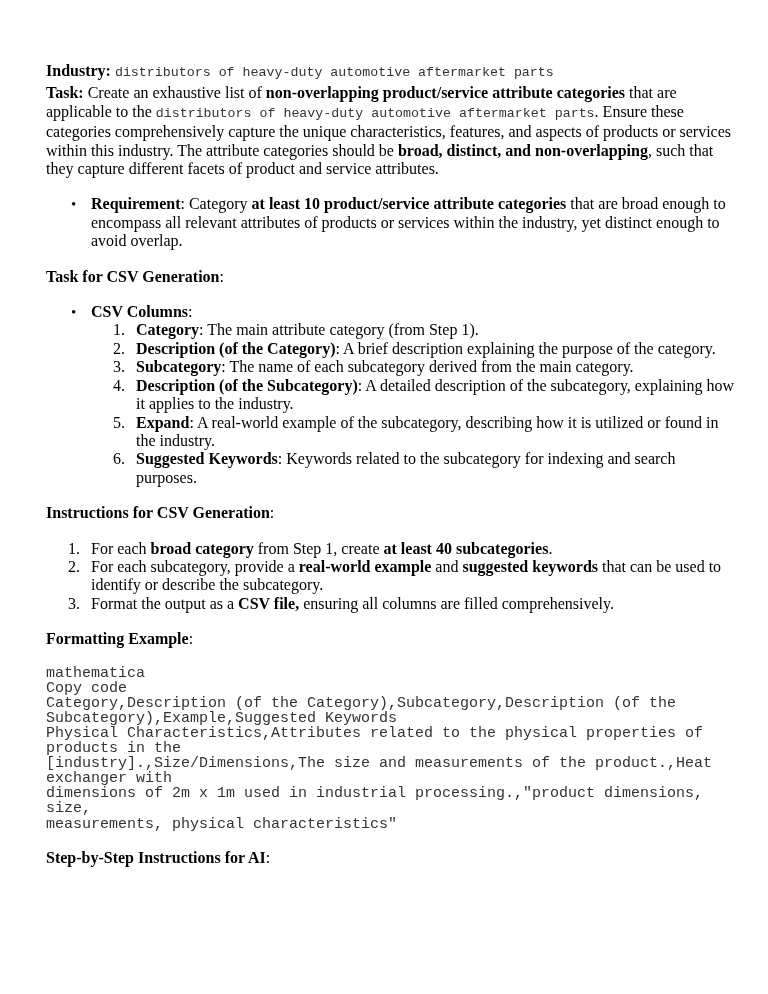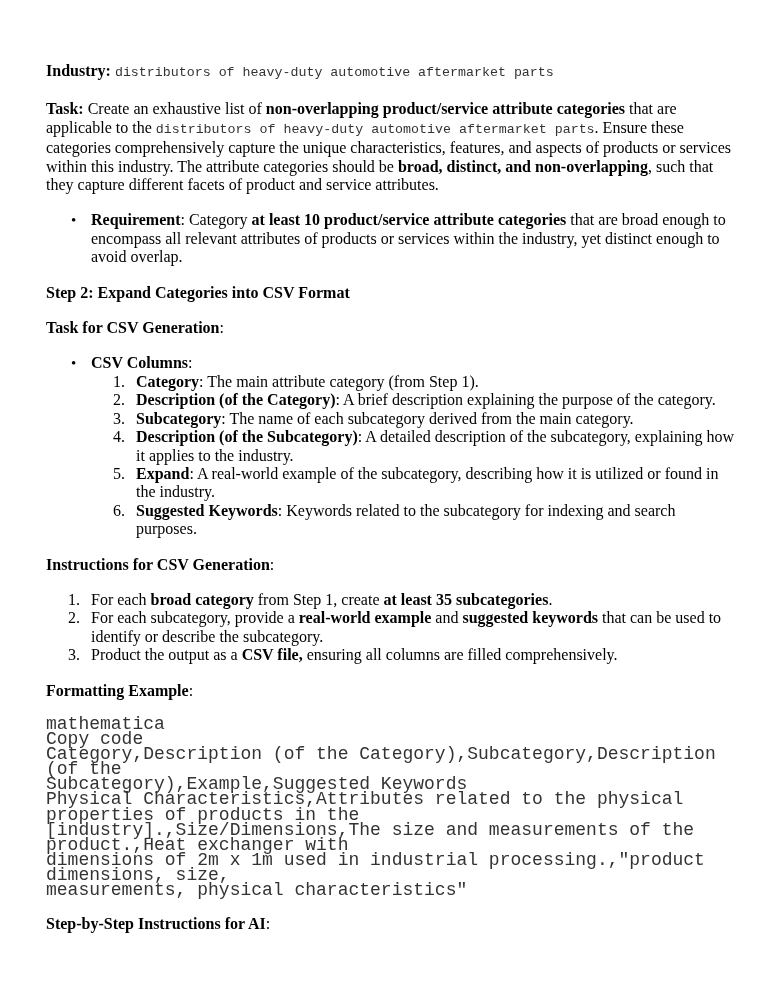--- a/index.html
+++ b/index.html
@@ -67,66 +67,65 @@
     .numlabel {
       position: absolute;
       left: -23px;
       top: 0;
       width: 18px;
       text-align: left;
     }
     pre.code {
       margin: 0 0 17px 0;
       font-family: "Liberation Mono", monospace;
-      font-size: 18px;
+      font-size: 15px;
       line-height: 15.1px;
       color: #333333;
       white-space: pre-wrap;
       word-break: break-word;
       width: 690px;
     }
   </style>
 </head>
 <body>
 
 <div class="page">
 
 
-  <p class="block" style="margin-bottom:18px;"><b>Industry:</b> <span class="mono">distributors of heavy-duty automotive aftermarket parts</span></p>
+  <p class="block" style="margin-bottom:2px;"><b>Industry:</b> <span class="mono">distributors of heavy-duty automotive aftermarket parts</span></p>
 
   <p class="block"><b>Task:</b><span> Create an exhaustive list of </span><b>non-overlapping product/service attribute categories</b><span> that are applicable to the </span><span class="mono">distributors of heavy-duty automotive aftermarket parts</span><span>. Ensure these categories comprehensively capture the unique characteristics, features, and aspects of products or services within this industry. The attribute categories should be </span><b>broad, distinct, and non-overlapping</b><span>, such that they capture different facets of product and service attributes.</span></p>
 
   <ul class="bullets">
     <li><b>Requirement</b><span>: Category </span><b>at least 10 product/service attribute categories</b><span> that are broad enough to encompass all relevant attributes of products or services within the industry, yet distinct enough to avoid overlap.</span></li>
   </ul>
 
-  <p class="h block">Step 2: Expand Categories into CSV Format</p>
 
 
   <p class="block"><b>Task for CSV Generation</b><span>:</span></p>
 
   <ul class="bullets">
     <li><b>CSV Columns</b><span>:</span>
       <ol class="nested">
         <li><span class="numlabel">1.</span><b>Category</b><span>: The main attribute category (from Step 1).</span></li>
         <li><span class="numlabel">2.</span><b>Description (of the Category)</b><span>: A brief description explaining the purpose of the category.</span></li>
         <li><span class="numlabel">3.</span><b>Subcategory</b><span>: The name of each subcategory derived from the main category.</span></li>
         <li><span class="numlabel">4.</span><b>Description (of the Subcategory)</b><span>: A detailed description of the subcategory, explaining how it applies to the industry.</span></li>
         <li><span class="numlabel">5.</span><b>Expand</b><span>: A real-world example of the subcategory, describing how it is utilized or found in the industry.</span></li>
         <li><span class="numlabel">6.</span><b>Suggested Keywords</b><span>: Keywords related to the subcategory for indexing and search purposes.</span></li>
       </ol>
     </li>
   </ul>
 
   <p class="block"><b>Instructions for CSV Generation</b><span>:</span></p>
 
   <ol class="num">
-    <li><span class="numlabel">1.</span><span>For each </span><b>broad category</b><span> from Step 1, create </span><b>at least 35 subcategories</b><span>.</span></li>
+    <li><span class="numlabel">1.</span><span>For each </span><b>broad category</b><span> from Step 1, create </span><b>at least 40 subcategories</b><span>.</span></li>
     <li><span class="numlabel">2.</span><span>For each subcategory, provide a </span><b>real-world example</b><span> and </span><b>suggested keywords</b><span> that can be used to identify or describe the subcategory.</span></li>
-    <li><span class="numlabel">3.</span><span>Product the output as a </span><b>CSV file,</b><span> ensuring all columns are filled comprehensively.</span></li>
+    <li><span class="numlabel">3.</span><span>Format the output as a </span><b>CSV file,</b><span> ensuring all columns are filled comprehensively.</span></li>
   </ol>
 
   <p class="block"><b>Formatting Example</b><span>:</span></p>
 
   <pre class="code">mathematica
 Copy code
 Category,Description (of the Category),Subcategory,Description (of the
 Subcategory),Example,Suggested Keywords
 Physical Characteristics,Attributes related to the physical properties of products in the
 [industry].,Size/Dimensions,The size and measurements of the product.,Heat exchanger with

